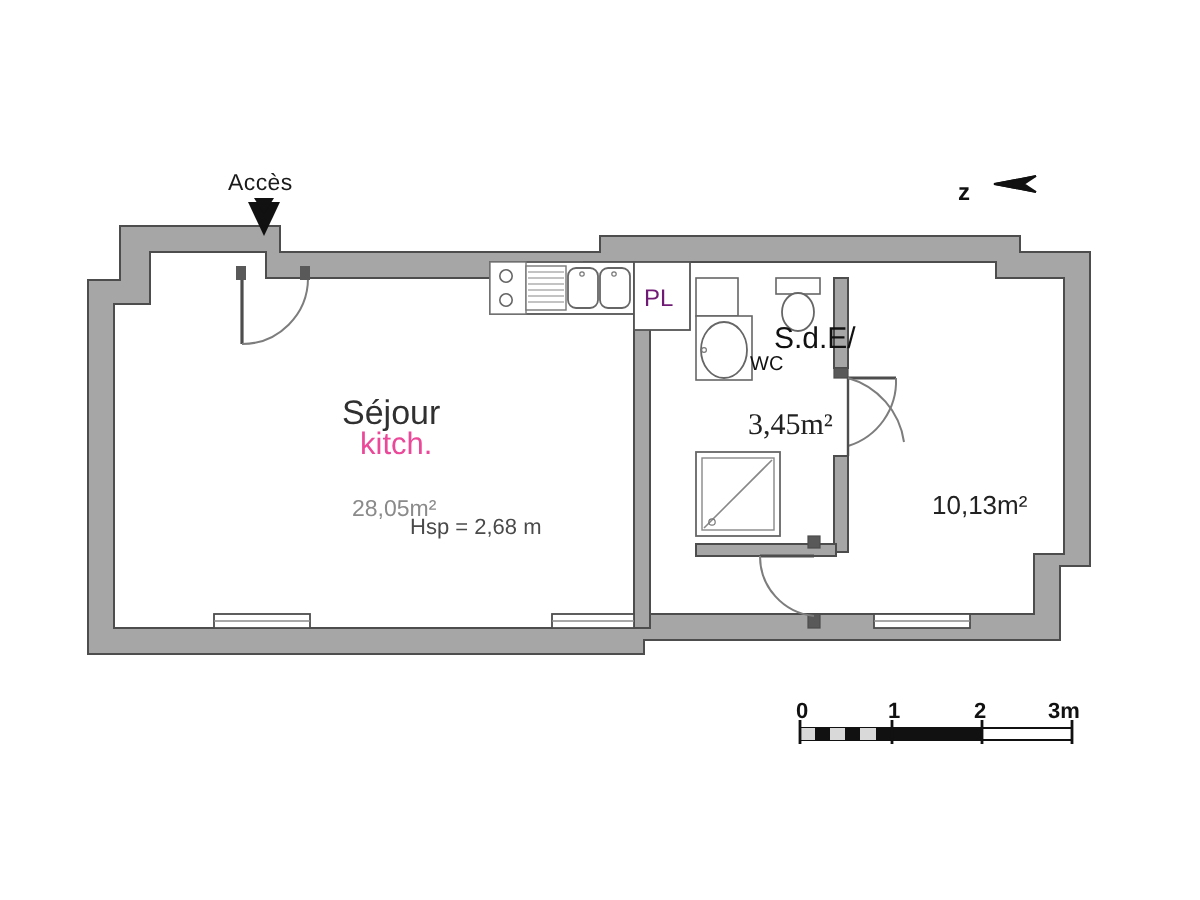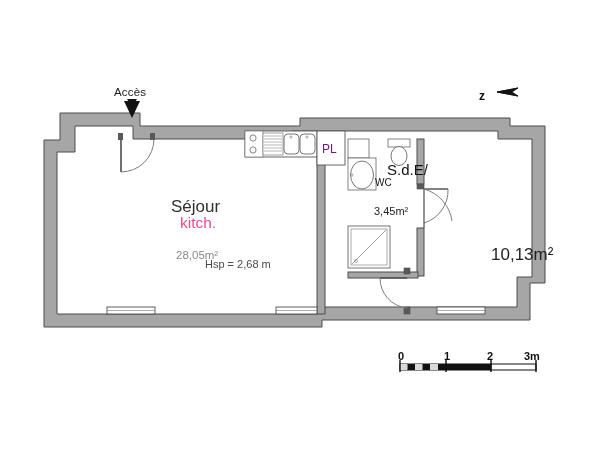--- a/index.html
+++ b/index.html
@@ -76,34 +76,35 @@
     top: 161px;
     color: #111;
   }
   .lbl-wc {
     font-size: 10px;
     left: 375px;
     top: 177px;
     color: #111;
   }
   .lbl-sde-area {
-    font-size: 11px;
+    font-size: 15px;
     left: 374px;
     top: 205px;
     color: #222;
+    font-family: Liberation Serif, serif;
   }
   .lbl-chambre {
     font-size: 16.5px;
     left: 454px;
     top: 214px;
     color: #111;
   }
   .lbl-chambre-area {
-    font-size: 17px;
-    left: 491px;
+    font-size: 13px;
+    left: 466px;
     top: 245px;
     color: #222;
   }
   .lbl-north {
     font-size: 12px;
     font-weight: bold;
     left: 479px;
     top: 89px;
     color: #111;
   }

